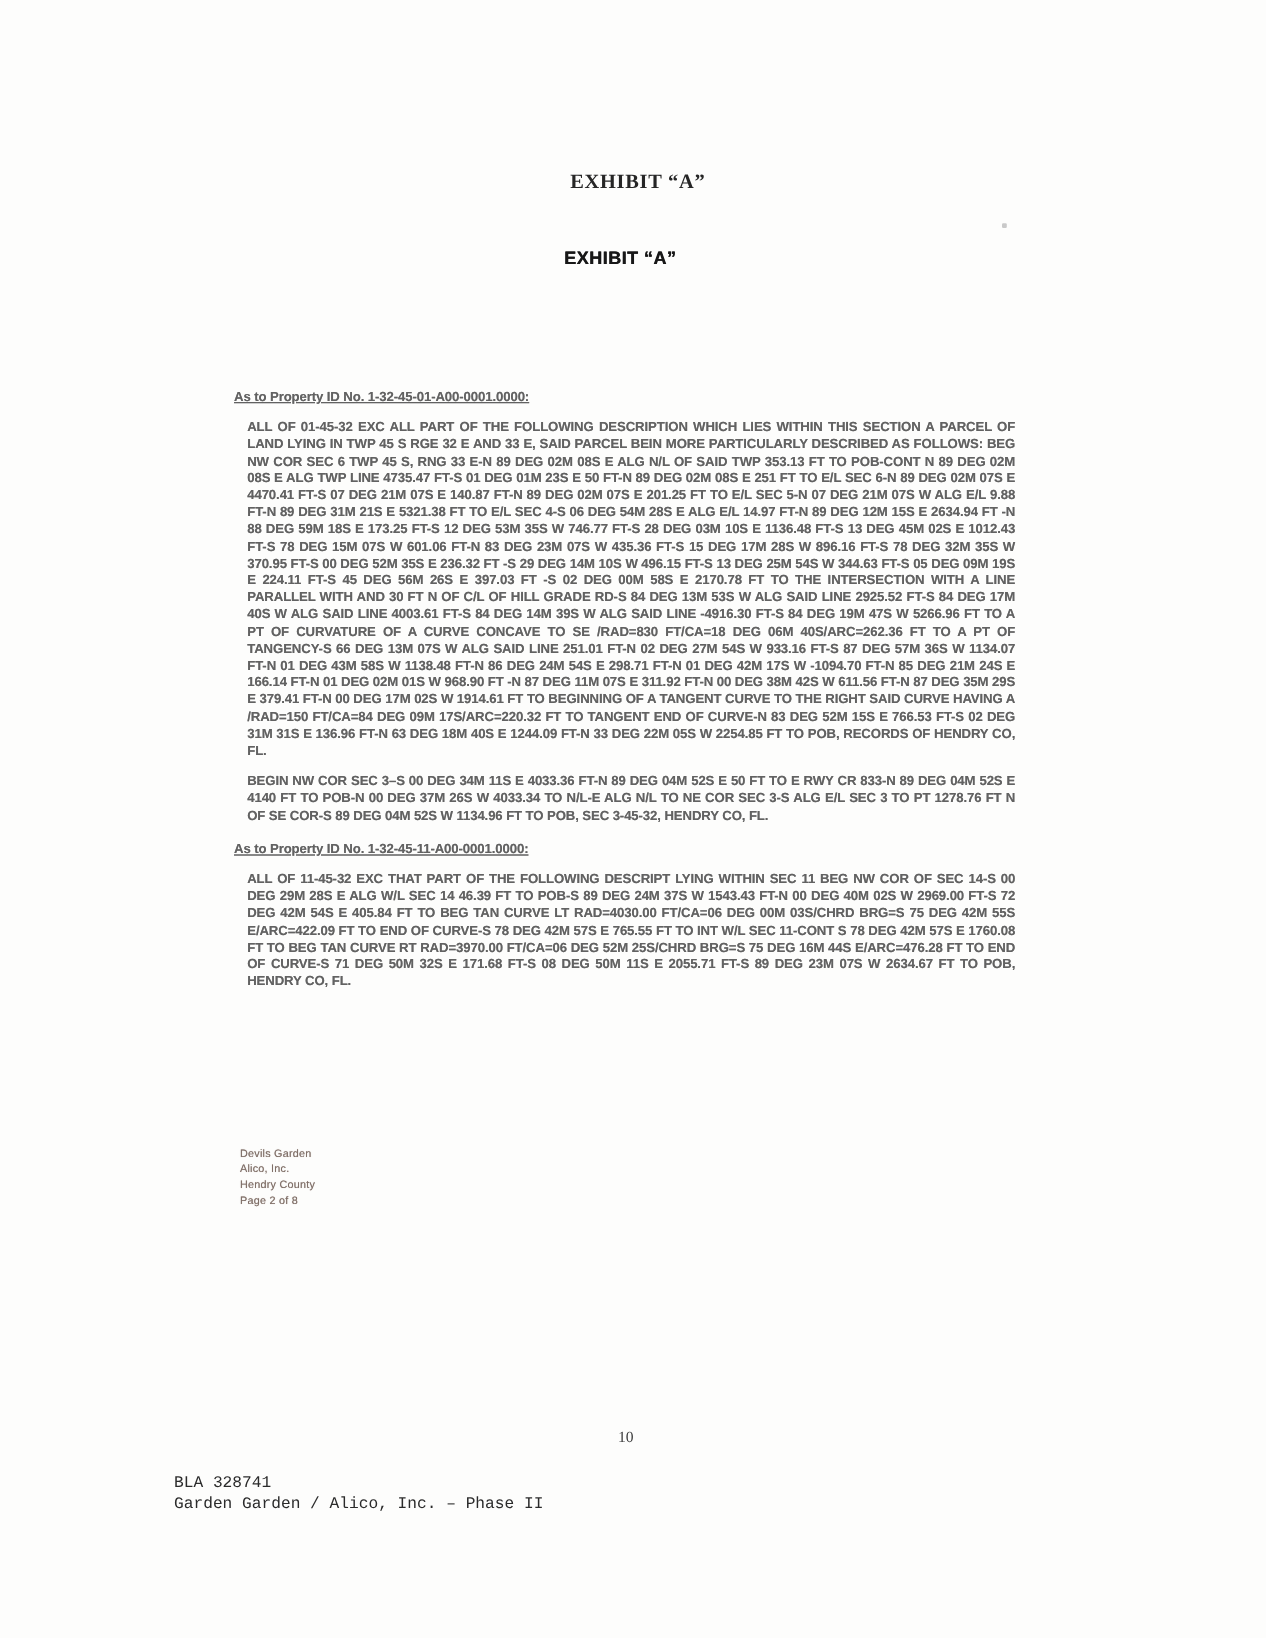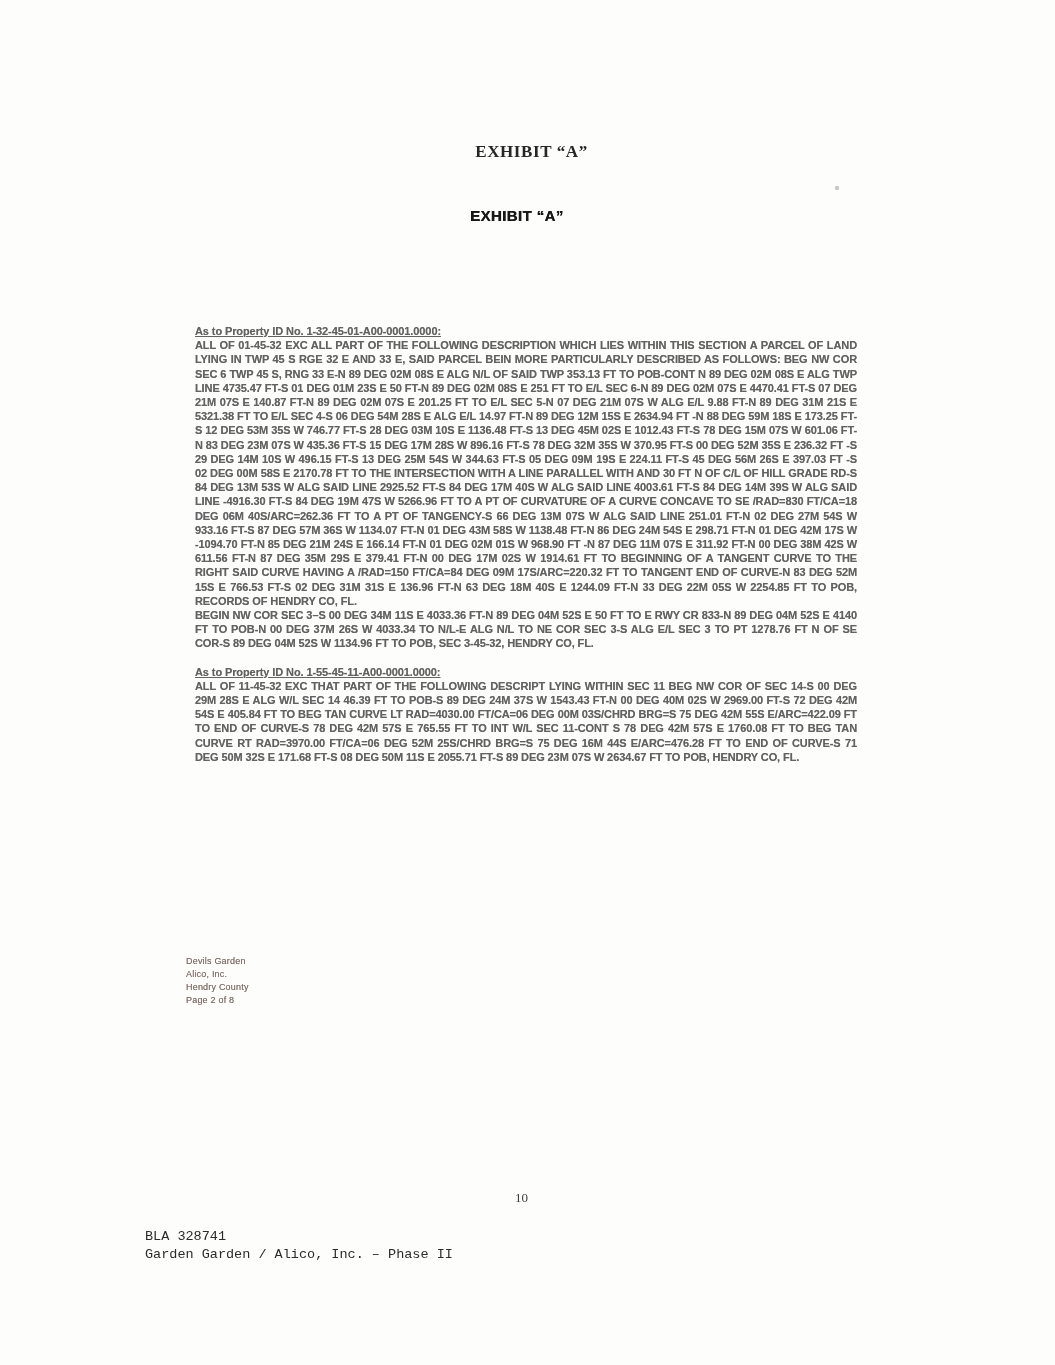--- a/index.html
+++ b/index.html
@@ -58,27 +58,27 @@
     color: #626262;
     text-shadow: 0 0 0.5px #9a9a9a;
   }
   .content section { margin: 0; font-weight: bold; }
   .sec-heading {
     text-decoration: underline;
     margin: 14px 0 0 0;
   }
   .content section:first-child .sec-heading { margin-top: 0; }
   .sec-body {
-    margin: 0;
+    margin: 11px;
     text-align: justify;
   }
   .stamp {
     position: absolute;
     top: 955px;
-    left: 186px;
+    left: 200px;
     font-size: 9px;
     line-height: 13px;
     color: #7f6f68;
     text-shadow: 0 0 0.6px #a3948d;
     letter-spacing: 0.2px;
   }
   .page-number {
     position: absolute;
     top: 1190px;
     left: 0;
@@ -115,21 +115,21 @@
       <div class="sec-heading">As to Property ID No. 1-32-45-01-A00-0001.0000:</div>
       <p class="sec-body">ALL OF 01-45-32 EXC ALL PART OF THE FOLLOWING DESCRIPTION WHICH LIES WITHIN THIS SECTION A PARCEL OF LAND LYING IN TWP 45 S RGE 32 E AND 33 E, SAID PARCEL BEIN MORE PARTICULARLY DESCRIBED AS FOLLOWS: BEG NW COR SEC 6 TWP 45 S, RNG 33 E-N 89 DEG 02M 08S E ALG N/L OF SAID TWP 353.13 FT TO POB-CONT N 89 DEG 02M 08S E ALG TWP LINE 4735.47 FT-S 01 DEG 01M 23S E 50 FT-N 89 DEG 02M 08S E 251 FT TO E/L SEC 6-N 89 DEG 02M 07S E 4470.41 FT-S 07 DEG 21M 07S E 140.87 FT-N 89 DEG 02M 07S E 201.25 FT TO E/L SEC 5-N 07 DEG 21M 07S W ALG E/L 9.88 FT-N 89 DEG 31M 21S E 5321.38 FT TO E/L SEC 4-S 06 DEG 54M 28S E ALG E/L 14.97 FT-N 89 DEG 12M 15S E 2634.94 FT -N 88 DEG 59M 18S E 173.25 FT-S 12 DEG 53M 35S W 746.77 FT-S 28 DEG 03M 10S E 1136.48 FT-S 13 DEG 45M 02S E 1012.43 FT-S 78 DEG 15M 07S W 601.06 FT-N 83 DEG 23M 07S W 435.36 FT-S 15 DEG 17M 28S W 896.16 FT-S 78 DEG 32M 35S W 370.95 FT-S 00 DEG 52M 35S E 236.32 FT -S 29 DEG 14M 10S W 496.15 FT-S 13 DEG 25M 54S W 344.63 FT-S 05 DEG 09M 19S E 224.11 FT-S 45 DEG 56M 26S E 397.03 FT -S 02 DEG 00M 58S E 2170.78 FT TO THE INTERSECTION WITH A LINE PARALLEL WITH AND 30 FT N OF C/L OF HILL GRADE RD-S 84 DEG 13M 53S W ALG SAID LINE 2925.52 FT-S 84 DEG 17M 40S W ALG SAID LINE 4003.61 FT-S 84 DEG 14M 39S W ALG SAID LINE -4916.30 FT-S 84 DEG 19M 47S W 5266.96 FT TO A PT OF CURVATURE OF A CURVE CONCAVE TO SE /RAD=830 FT/CA=18 DEG 06M 40S/ARC=262.36 FT TO A PT OF TANGENCY-S 66 DEG 13M 07S W ALG SAID LINE 251.01 FT-N 02 DEG 27M 54S W 933.16 FT-S 87 DEG 57M 36S W 1134.07 FT-N 01 DEG 43M 58S W 1138.48 FT-N 86 DEG 24M 54S E 298.71 FT-N 01 DEG 42M 17S W -1094.70 FT-N 85 DEG 21M 24S E 166.14 FT-N 01 DEG 02M 01S W 968.90 FT -N 87 DEG 11M 07S E 311.92 FT-N 00 DEG 38M 42S W 611.56 FT-N 87 DEG 35M 29S E 379.41 FT-N 00 DEG 17M 02S W 1914.61 FT TO BEGINNING OF A TANGENT CURVE TO THE RIGHT SAID CURVE HAVING A /RAD=150 FT/CA=84 DEG 09M 17S/ARC=220.32 FT TO TANGENT END OF CURVE-N 83 DEG 52M 15S E 766.53 FT-S 02 DEG 31M 31S E 136.96 FT-N 63 DEG 18M 40S E 1244.09 FT-N 33 DEG 22M 05S W 2254.85 FT TO POB, RECORDS OF HENDRY CO, FL.</p>
     </section>
 
 
     <section>
       <p class="sec-body">BEGIN NW COR SEC 3–S 00 DEG 34M 11S E 4033.36 FT-N 89 DEG 04M 52S E 50 FT TO E RWY CR 833-N 89 DEG 04M 52S E 4140 FT TO POB-N 00 DEG 37M 26S W 4033.34 TO N/L-E ALG N/L TO NE COR SEC 3-S ALG E/L SEC 3 TO PT 1278.76 FT N OF SE COR-S 89 DEG 04M 52S W 1134.96 FT TO POB, SEC 3-45-32, HENDRY CO, FL.</p>
     </section>
 
     <section>
-      <div class="sec-heading">As to Property ID No. 1-55-45-11-A00-0001.0000:</div>
+      <div class="sec-heading">As to Property ID No. 1-32-45-11-A00-0001.0000:</div>
       <p class="sec-body">ALL OF 11-45-32 EXC THAT PART OF THE FOLLOWING DESCRIPT LYING WITHIN SEC 11 BEG NW COR OF SEC 14-S 00 DEG 29M 28S E ALG W/L SEC 14 46.39 FT TO POB-S 89 DEG 24M 37S W 1543.43 FT-N 00 DEG 40M 02S W 2969.00 FT-S 72 DEG 42M 54S E 405.84 FT TO BEG TAN CURVE LT RAD=4030.00 FT/CA=06 DEG 00M 03S/CHRD BRG=S 75 DEG 42M 55S E/ARC=422.09 FT TO END OF CURVE-S 78 DEG 42M 57S E 765.55 FT TO INT W/L SEC 11-CONT S 78 DEG 42M 57S E 1760.08 FT TO BEG TAN CURVE RT RAD=3970.00 FT/CA=06 DEG 52M 25S/CHRD BRG=S 75 DEG 16M 44S E/ARC=476.28 FT TO END OF CURVE-S 71 DEG 50M 32S E 171.68 FT-S 08 DEG 50M 11S E 2055.71 FT-S 89 DEG 23M 07S W 2634.67 FT TO POB, HENDRY CO, FL.</p>
     </section>
 
   </div>
 
   <div class="stamp">
     <div>Devils Garden</div>
     <div>Alico, Inc.</div>
     <div>Hendry County</div>
     <div>Page 2 of 8</div>

